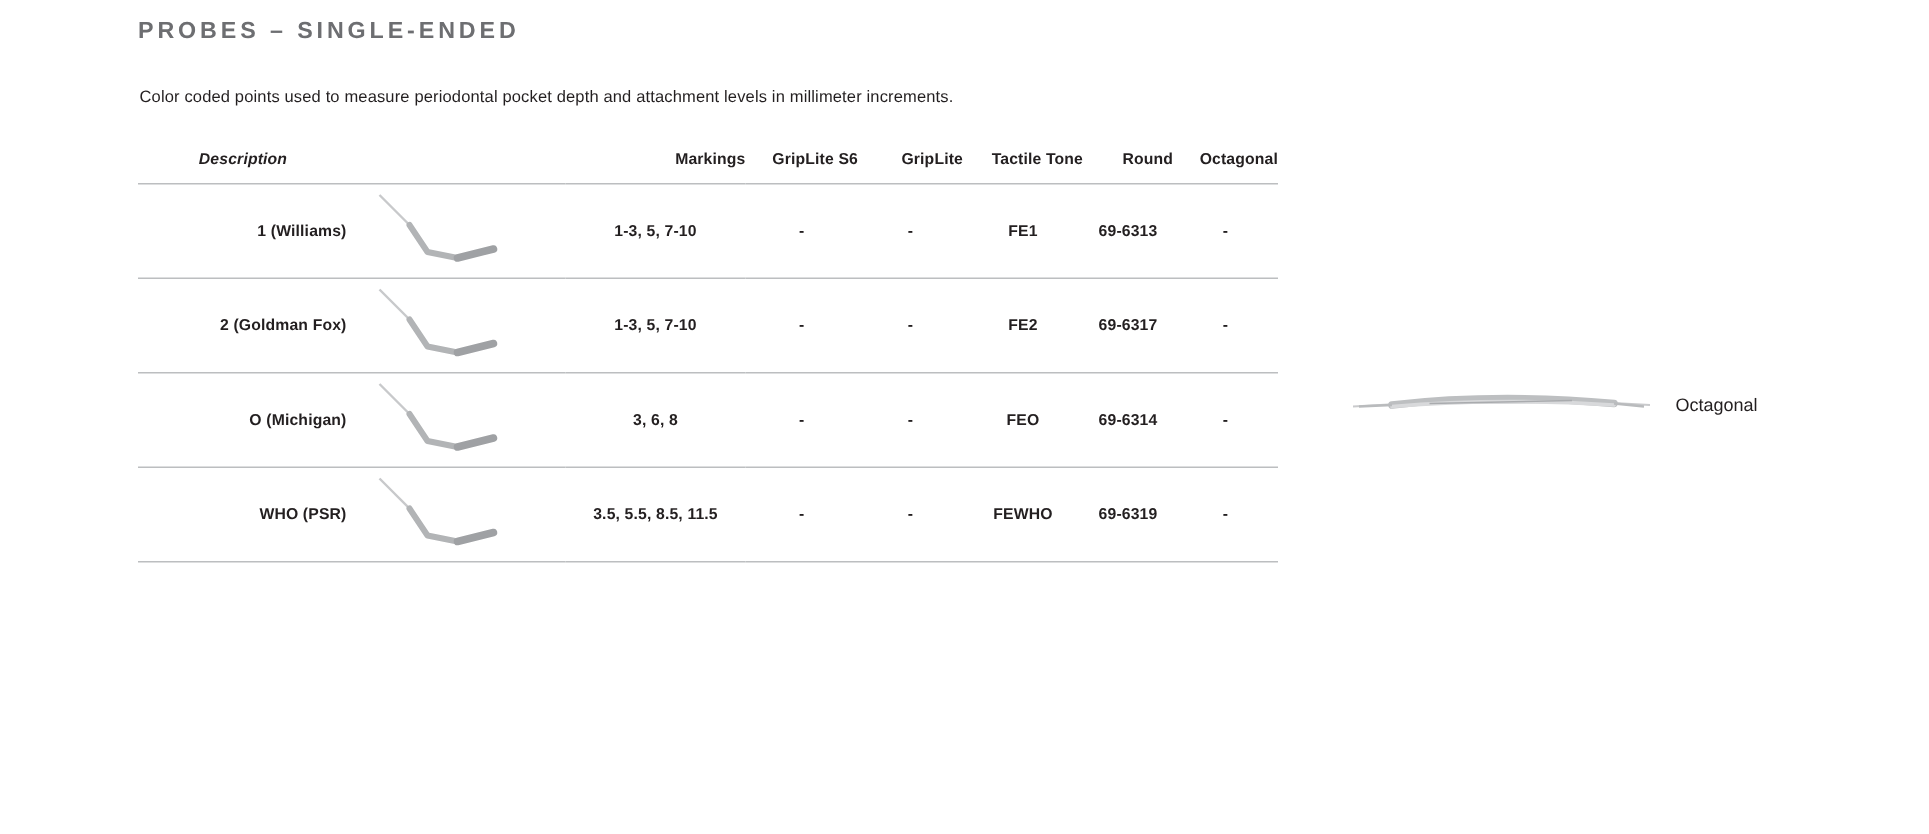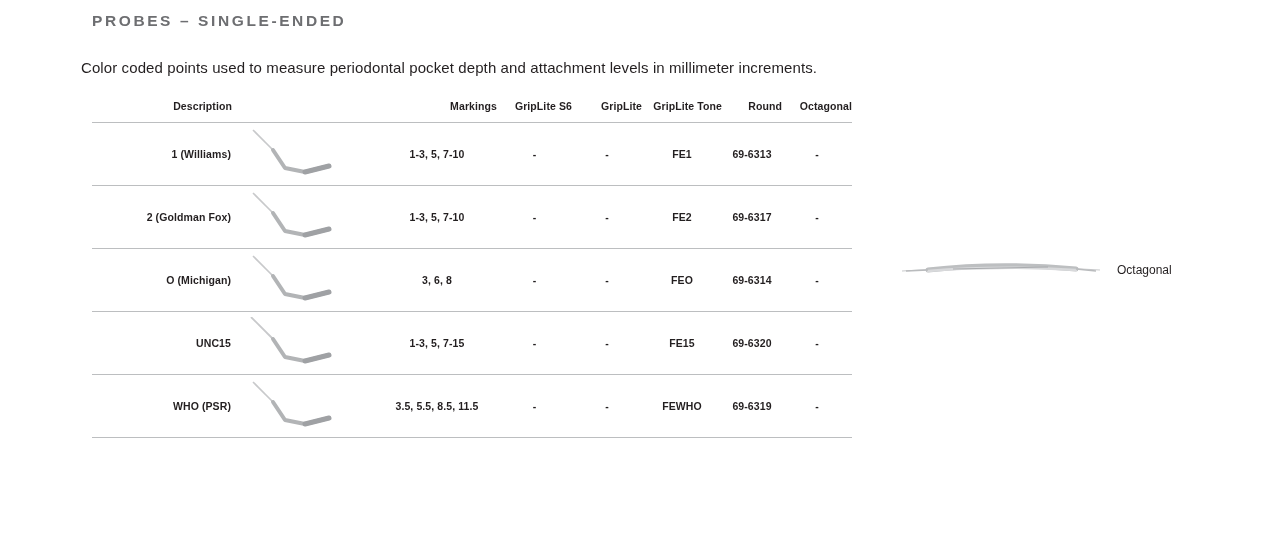--- a/index.html
+++ b/index.html
@@ -28,23 +28,23 @@
     left: 92px;
     top: 12px;
     font-size: 15.5px;
     font-weight: bold;
     letter-spacing: 2.6px;
     color: #6d6e71;
   }
 
   .subtitle {
     position: absolute;
-    left: 81px;
+    left: 93px;
     top: 59px;
-    font-size: 15px;
+    font-size: 11px;
     color: #231f20;
     letter-spacing: 0.1px;
   }
 
   table.probes {
     position: absolute;
     left: 92px;
     top: 100px;
     width: 760px;
     border-collapse: collapse;
@@ -54,22 +54,23 @@
   table.probes th {
     font-size: 10.5px;
     font-weight: bold;
     color: #231f20;
     text-align: right;
     padding: 0 0 10px 0;
     vertical-align: bottom;
     letter-spacing: 0.1px;
   }
   table.probes th.desc-col {
-    text-align: right;
+    text-align: center;
     width: 140px;
+    font-style: italic;
   }
   table.probes th.img-col {
     width: 145px;
   }
   table.probes th.mark-col { width: 120px; }
   table.probes th.g6-col   { width: 75px; }
   table.probes th.gl-col   { width: 70px; }
   table.probes th.tt-col   { width: 80px; }
   table.probes th.rd-col   { width: 60px; }
   table.probes th.oc-col   { width: 70px; }
@@ -124,21 +125,21 @@
   <div class="subtitle">Color coded points used to measure periodontal pocket depth and attachment levels in millimeter increments.</div>
 
   <table class="probes">
     <thead>
       <tr>
         <th class="desc-col">Description</th>
         <th class="img-col"></th>
         <th class="mark-col">Markings</th>
         <th class="g6-col">GripLite S6</th>
         <th class="gl-col">GripLite</th>
-        <th class="tt-col">GripLite Tone</th>
+        <th class="tt-col">Tactile Tone</th>
         <th class="rd-col">Round</th>
         <th class="oc-col">Octagonal</th>
       </tr>
     </thead>
     <tbody>
 
       <tr>
         <td class="desc">1 (Williams)</td>
         <td class="img">
           <svg class="probe-svg" width="120" height="52" viewBox="0 0 120 52">
@@ -184,36 +185,20 @@
         </td>
         <td>3, 6, 8</td>
         <td>-</td>
         <td>-</td>
         <td>FEO</td>
         <td>69-6314</td>
         <td>-</td>
       </tr>
 
 
-      <tr>
-        <td class="desc">UNC15</td>
-        <td class="img">
-          <svg class="probe-svg" width="120" height="52" viewBox="0 0 120 52">
-            <path d="M6 0 L28 22" stroke="#c8c9cb" stroke-width="1.8" fill="none"></path>
-            <path d="M28 22 L40 40 L60 44 L84 38" stroke="#b2b4b6" stroke-width="4" fill="none" stroke-linecap="round" stroke-linejoin="round"></path>
-            <path d="M60 44 L84 38" stroke="#9fa1a4" stroke-width="5" fill="none" stroke-linecap="round"></path>
-          </svg>
-        </td>
-        <td>1-3, 5, 7-15</td>
-        <td>-</td>
-        <td>-</td>
-        <td>FE15</td>
-        <td>69-6320</td>
-        <td>-</td>
-      </tr>
 
       <tr class="last">
         <td class="desc">WHO (PSR)</td>
         <td class="img">
           <svg class="probe-svg" width="120" height="52" viewBox="0 0 120 52">
             <path d="M8 2 L30 24" stroke="#c8c9cb" stroke-width="1.6" fill="none"></path>
             <path d="M28 22 L40 40 L60 44 L84 38" stroke="#b2b4b6" stroke-width="4" fill="none" stroke-linecap="round" stroke-linejoin="round"></path>
             <path d="M60 44 L84 38" stroke="#9fa1a4" stroke-width="5" fill="none" stroke-linecap="round"></path>
           </svg>
         </td>

